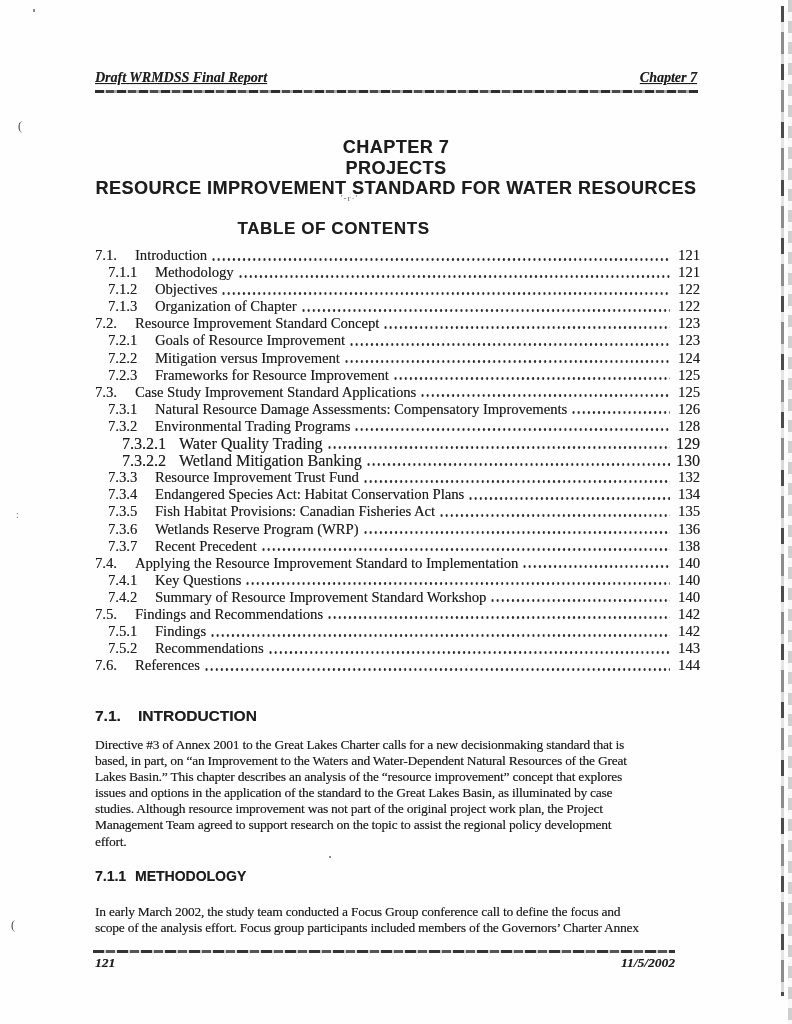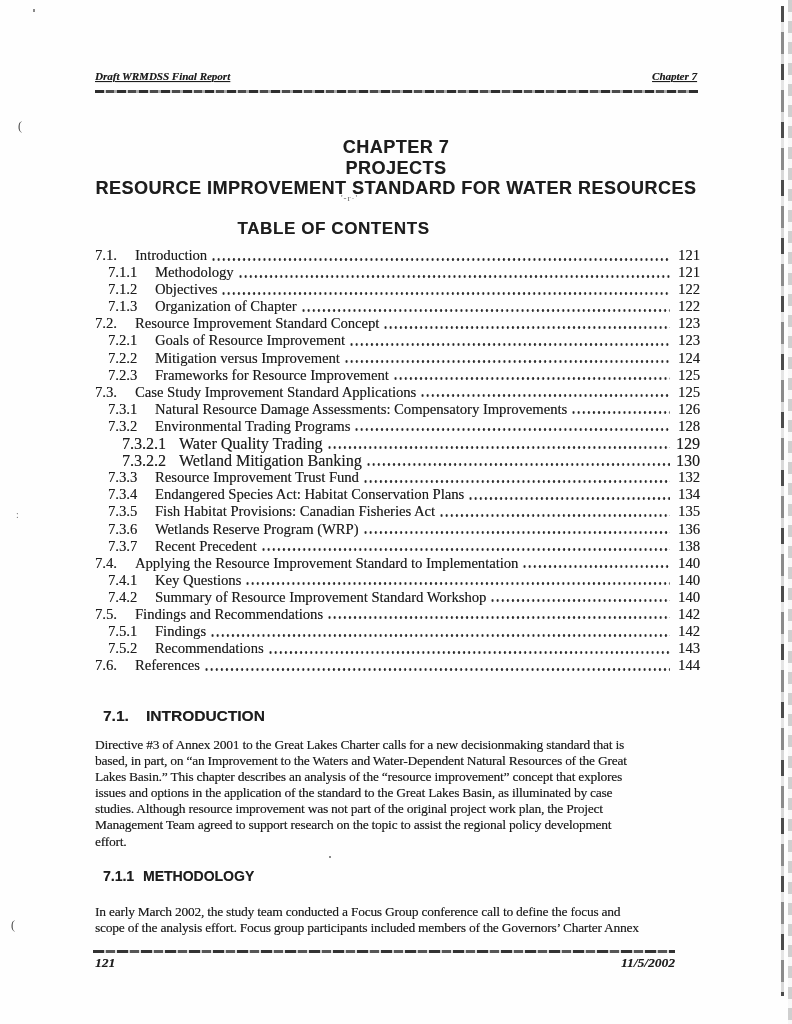--- a/index.html
+++ b/index.html
@@ -4,21 +4,21 @@
 <style>
   html,body { margin:0; padding:0; background:#ffffff; }
   .page {
     position:relative; width:792px; height:1024px; background:#fefefe;
     font-family:"Liberation Serif", serif; color:#1d1d1d; overflow:hidden;
     text-shadow: 0.2px 0.2px 0.55px rgba(25,25,25,0.5);
   }
 
   
   .header { position:absolute; top:70px; left:95px; width:602px; display:flex; justify-content:space-between;
-            font-style:italic; font-weight:600; font-size:11px; }
+            font-style:italic; font-weight:600; font-size:14px; }
   .header span { text-decoration:underline; }
   .header-rule { position:absolute; top:90px; left:95px; width:603px; height:2.5px;
     background: repeating-linear-gradient(90deg,#2e2e2e 0 9px, rgba(46,46,46,.25) 9px 11px, #4b4b4b 11px 19px, rgba(46,46,46,.4) 19px 22px); }
 
   
   .title { position:absolute; top:137px; left:0; width:792px; text-align:center;
            font-family:"Liberation Sans", sans-serif; font-weight:bold; font-size:18px;
            line-height:20.5px; letter-spacing:0.5px; }
 
   .toc-heading { position:absolute; top:219px; left:0; width:667px; text-align:center;
@@ -34,21 +34,21 @@
   .lvl2 > .toc-num { min-width:47px; }
   .lvl3 > .toc-num { min-width:57px; }
   .toc-label { flex:none; white-space:nowrap; padding-right:2px; }
   .toc-leader { flex:1; align-self:stretch; margin:0 3px 0 2px;
     background-image: radial-gradient(circle, #262626 1.05px, rgba(0,0,0,0) 1.35px);
     background-size: 5.1px 5.1px; background-repeat: repeat-x;
     background-position: left bottom 2.5px; }
   .toc-page { flex:none; min-width:27px; text-align:right; }
 
   
-  .sec-heading { position:absolute; left:95px; font-family:"Liberation Sans", sans-serif; font-weight:bold;margin-left:8px; }
+  .sec-heading { position:absolute; left:95px; font-family:"Liberation Sans", sans-serif; font-weight:bold; }
   .sec-num { display:inline-block; }
   #intro-heading { top:707px; font-size:15.5px; }
   #intro-heading .sec-num { min-width:43px; }
   #meth-heading { top:868px; font-size:14px; }
   #meth-heading .sec-num { min-width:40px; }
   .para { position:absolute; left:95px; width:612px; font-size:13.4px; letter-spacing:-0.2px; line-height:16.1px; }
   .para div { white-space:nowrap; }
   #intro-para { top:737px; }
   #meth-para { top:904px; }
 

